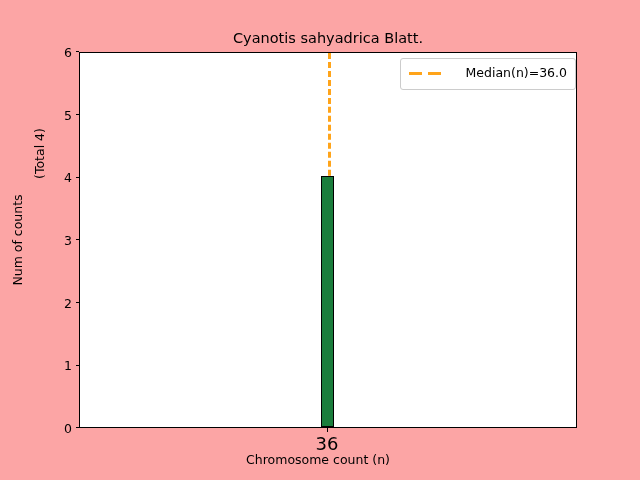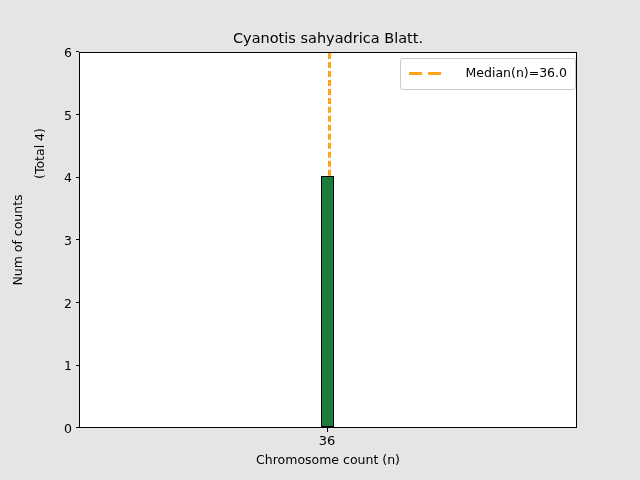--- a/index.html
+++ b/index.html
@@ -12,21 +12,21 @@
     height: 480px;
     font-family: "DejaVu Sans", sans-serif;
     color: #000000;
     overflow: hidden;
   }
 
   #figure {
     position: relative;
     width: 640px;
     height: 480px;
-    background: #e5e5e5;
+    background: #fca5a5;
   }
 
   
   #chart-title {
     position: absolute;
     left: 79px;
     top: 30px;
     width: 498px;
     text-align: center;
     font-size: 14.5px;
@@ -92,31 +92,31 @@
   .xtick-mark {
     position: absolute;
     top: 428px;
     width: 0;
     height: 3.5px;
     border-left: 1.3px solid #000000;
   }
   .xtick-label {
     position: absolute;
     top: 433px;
-    font-size: 13px;
+    font-size: 18px;
     color: #000000;
     text-align: center;
     white-space: nowrap;
     transform: translateX(-50%);
   }
 
   
   #xlabel {
     position: absolute;
-    left: 79px;
+    left: 69px;
     top: 452px;
     width: 498px;
     text-align: center;
     font-size: 12.5px;
     color: #000000;
     white-space: nowrap;
   }
   #ylabel-wrap {
     position: absolute;
     left: 0px;

